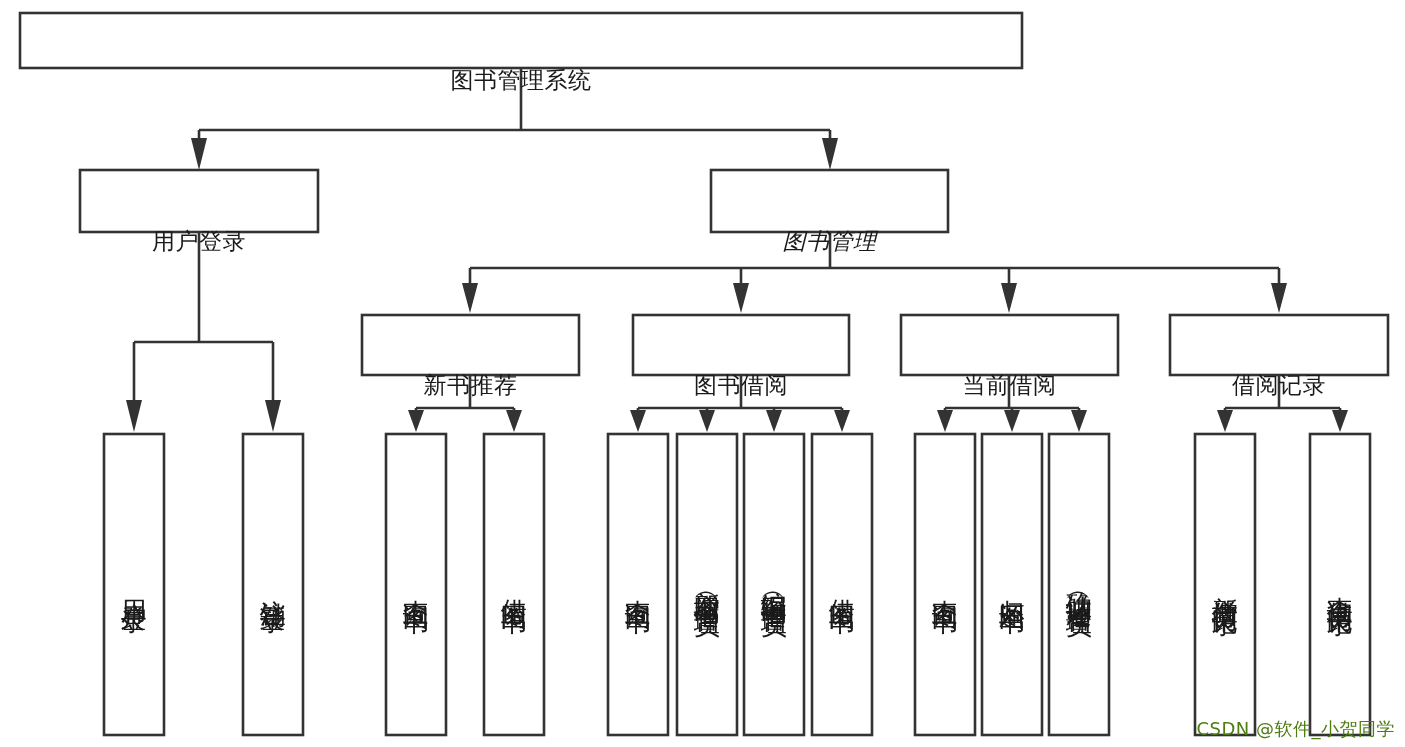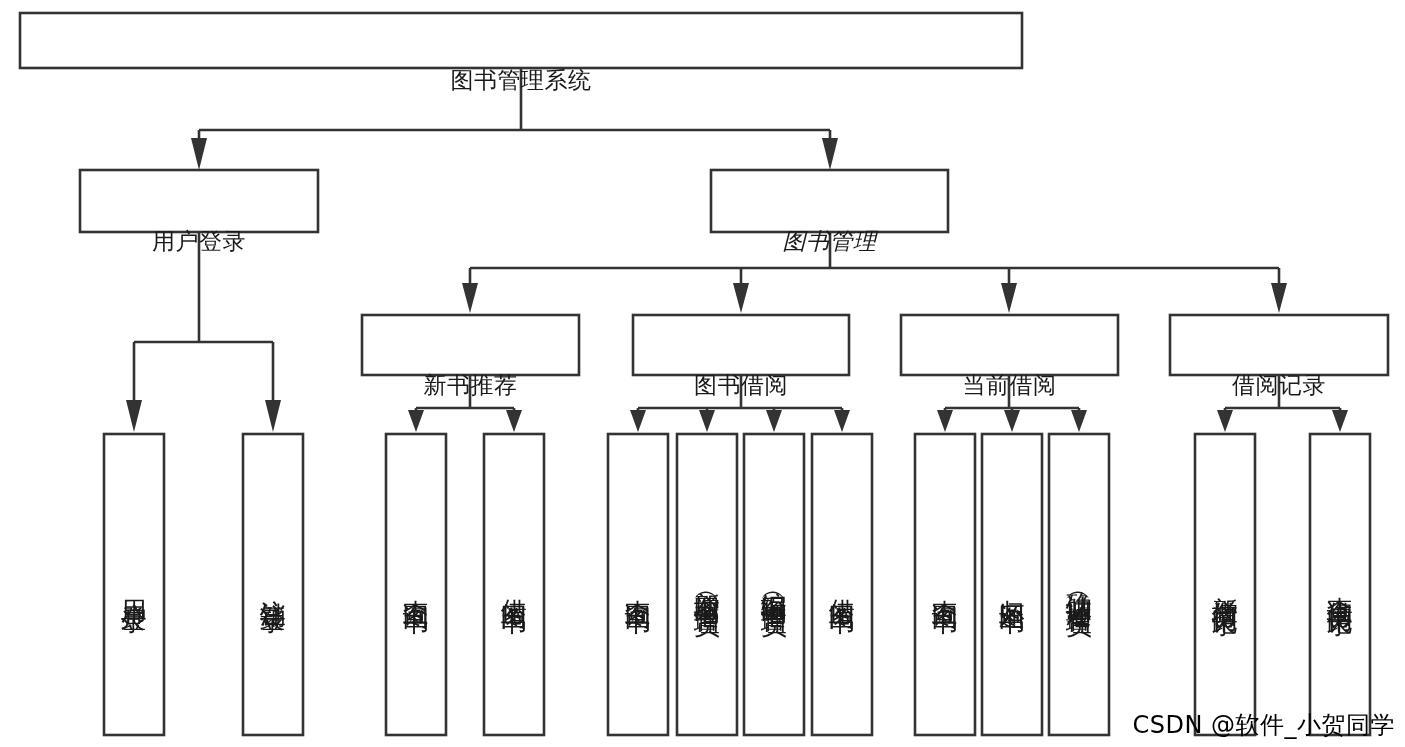--- a/index.html
+++ b/index.html
@@ -60,22 +60,22 @@
     writing-mode: vertical-rl;
     text-orientation: upright;
     font-size: 26px;
     line-height: 1.18;
     letter-spacing: 3px;
   }
   .watermark {
     position: absolute;
     right: 10px;
     bottom: 6px;
-    font-size: 24px;
-    color: #000000;
+    font-size: 18px;
+    color: #4d7c0f;
     letter-spacing: 0.5px;
     white-space: nowrap;
   }
 </style>
 </head>
 <body>
 
 <div id="diagram-root">
 
   <svg class="flow" viewBox="0 0 1405 747">

